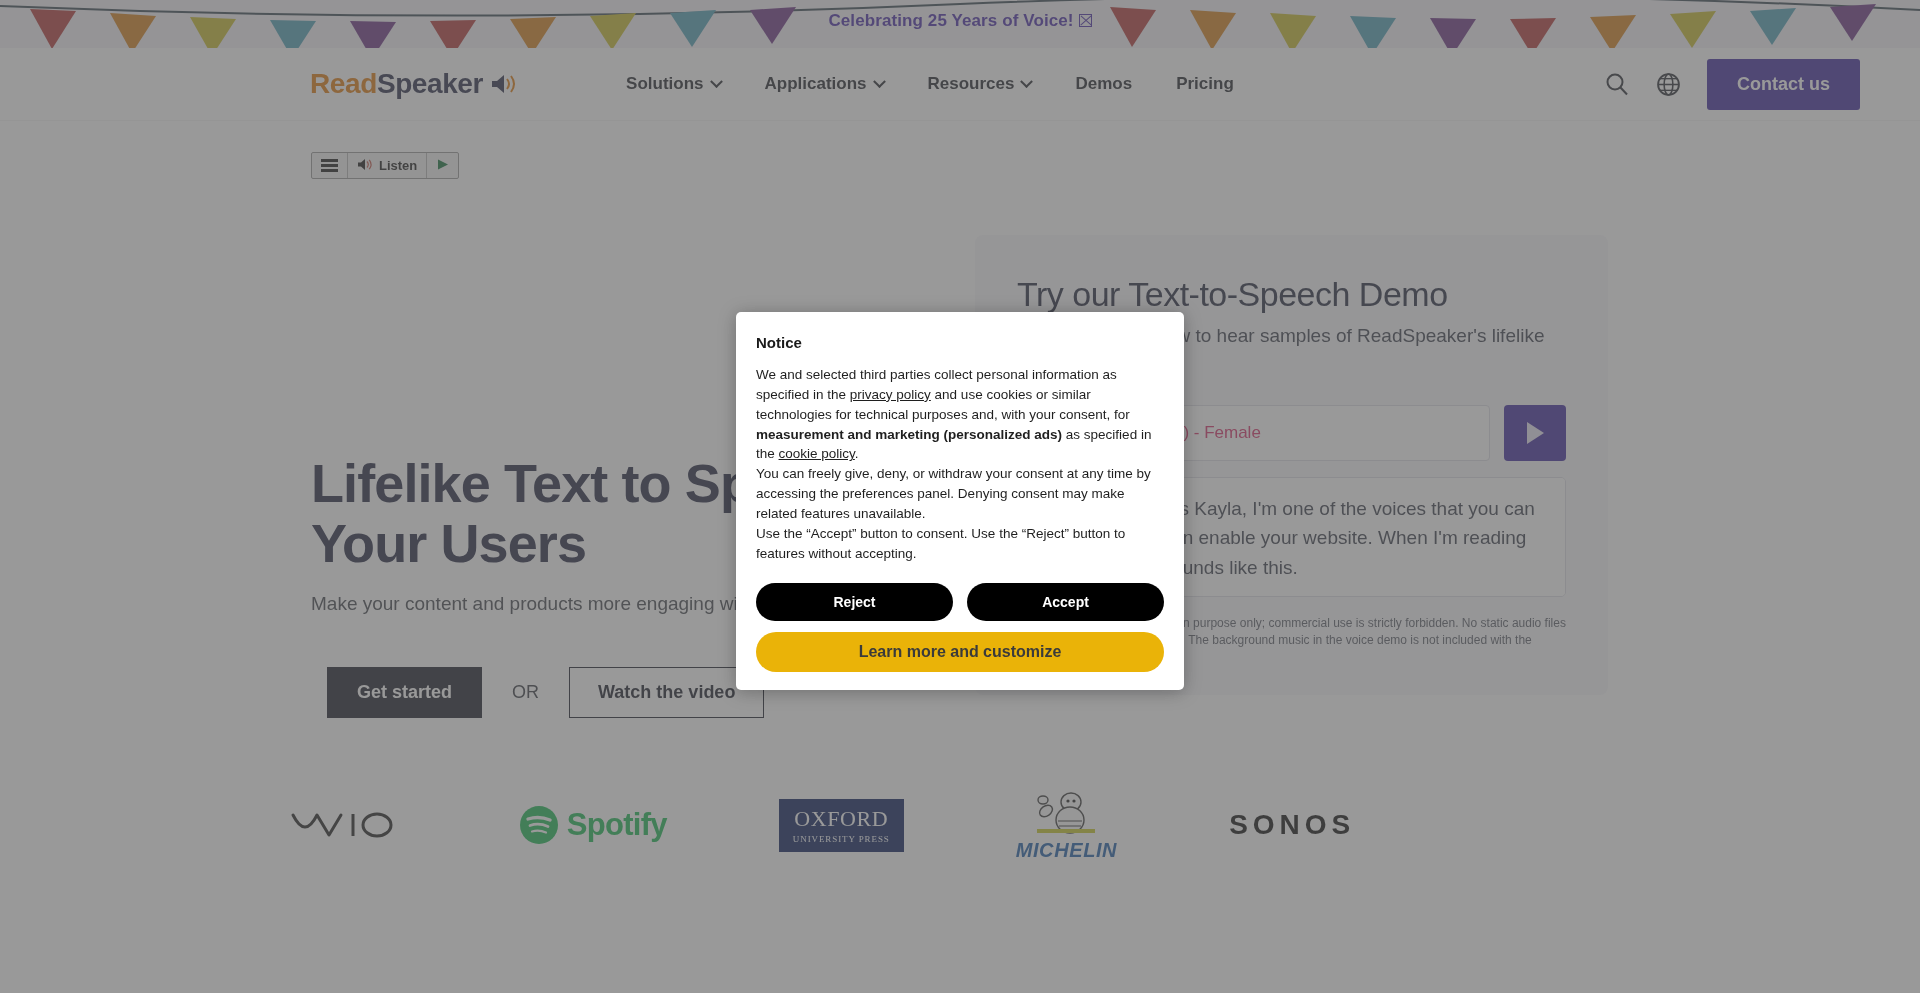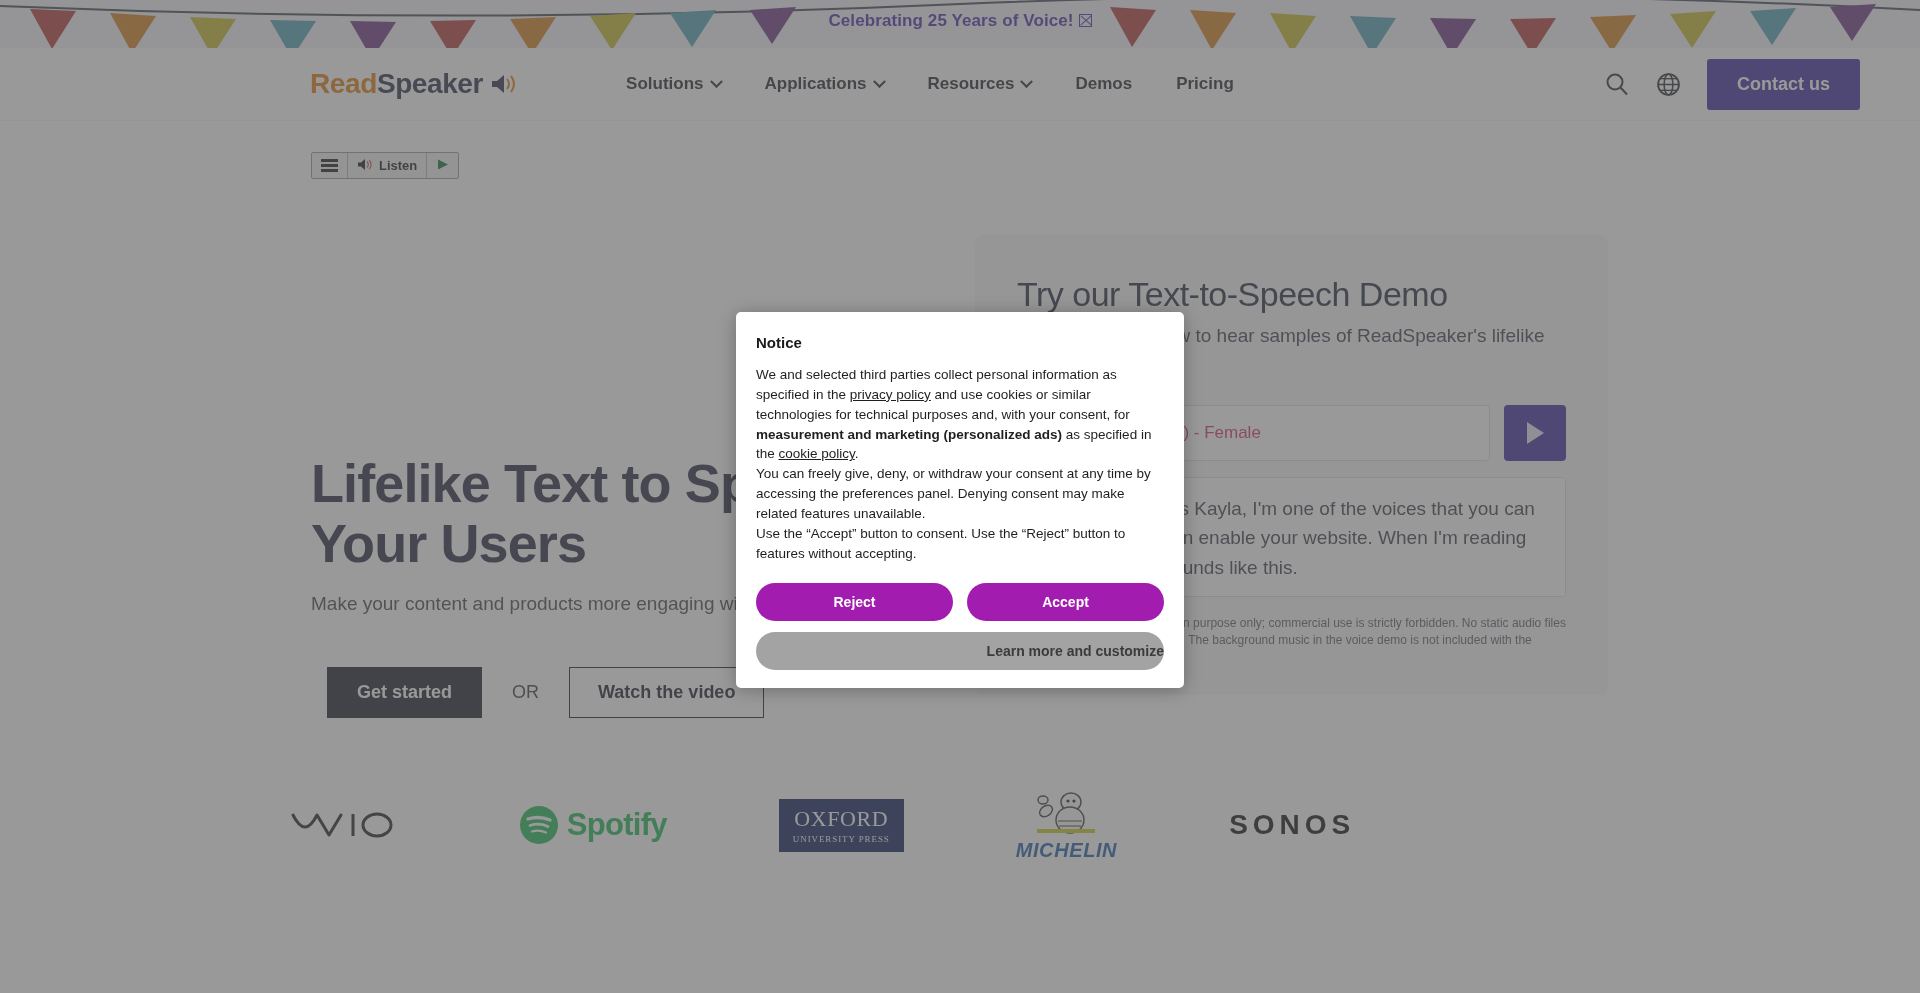--- a/index.html
+++ b/index.html
@@ -224,26 +224,26 @@
   }
   .modal-body p { margin-bottom: 0; }
   .modal-body a { color: #1f1f1f; text-decoration: underline; cursor: pointer; }
   .modal-body b { font-weight: 700; }
   .modal-actions { display: flex; gap: 14px; margin-top: 20px; }
   .m-btn {
     flex: 1; text-align: center; border-radius: 20px;
     padding: 11px 0; font-size: 14px; font-weight: 700;
     cursor: pointer;
   }
-  .m-primary { background: #a21caf; color: #ffffff; }
+  .m-primary { background: #000000; color: #ffffff; }
   .m-secondary {
-    background: #a3a3a3; color: #3b3b3b;
+    background: #eab308; color: #3b3b3b;
     margin-top: 11px; border-radius: 20px;
-    text-align: right; padding: 11px 0;
-    font-size: 14px; font-weight: 700; cursor: pointer;
+    text-align: center; padding: 11px 0;
+    font-size: 16px; font-weight: 700; cursor: pointer;
   }
 </style>
 </head>
 <body>
 
 <div id="page">
 
   <div class="celebrate-bar">
     <svg class="bunting" viewBox="0 0 1920 48">
       <path d="M0 6 Q 480 26 960 4 Q 1440 -16 1920 10" stroke="#3b4a55" stroke-width="2" fill="none"></path>

